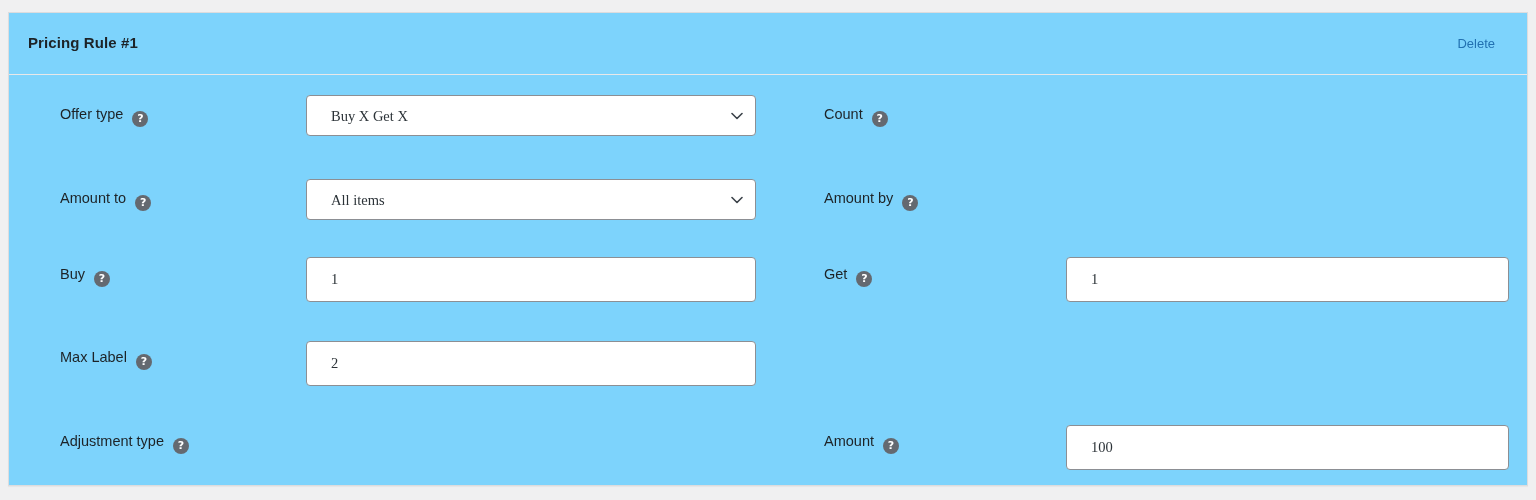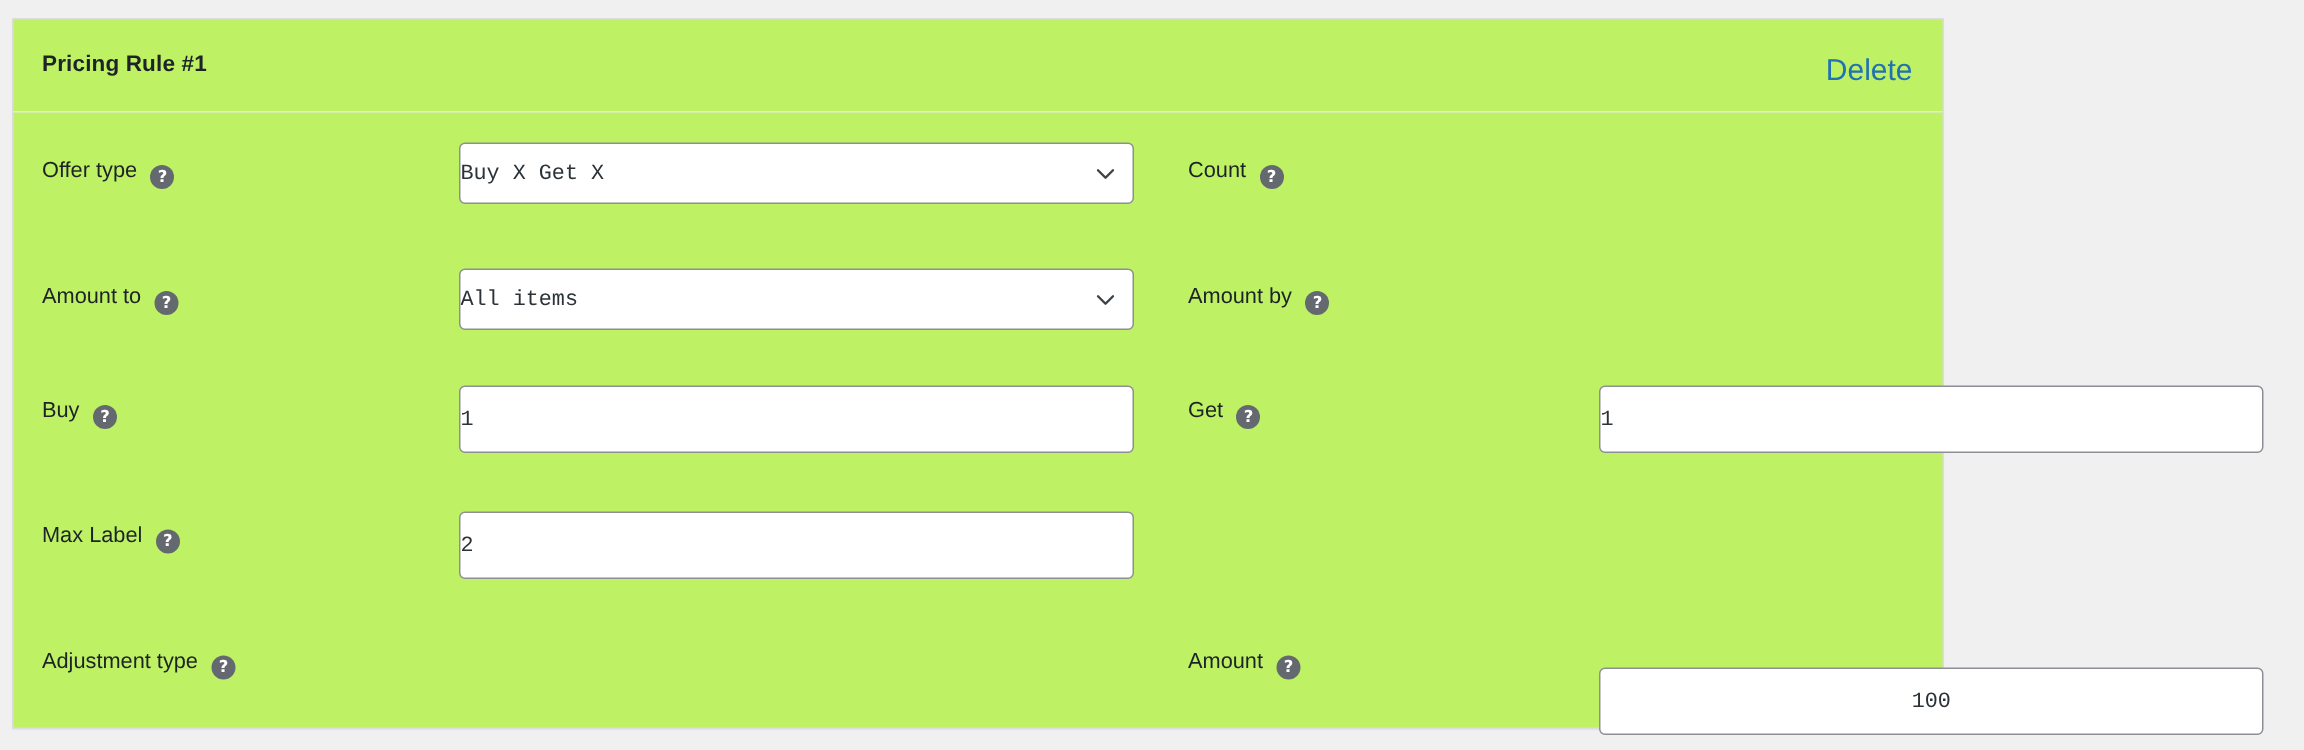--- a/index.html
+++ b/index.html
@@ -7,63 +7,64 @@
     margin: 0; padding: 0;
     width: 1536px; height: 500px;
     background: #f0f0f1;
     font-family: "Liberation Sans", sans-serif;
     -webkit-font-smoothing: antialiased;
   }
 
   .card {
     position: absolute;
     left: 8px; top: 12px;
-    width: 1288px; height: 474px;
-    background: #bef264;
+    width: 1520px; height: 474px;
+    background: #7dd3fc;
     border: 1px solid #dcdcde;
     box-shadow: 0 1px 1px rgba(0,0,0,.04);
   }
 
   .card-header {
     position: relative;
     height: 62px;
     border-bottom: 1px solid #e8e8e9;
   }
   .card-title {
     position: absolute;
     left: 19px; top: 21px;
     font-size: 15px;
     font-weight: bold;
     color: #1d2327;
     letter-spacing: .1px;
   }
   .delete-link {
     position: absolute;
-    right: 20px; top: 23px;
-    font-size: 20px;
+    right: 32px; top: 23px;
+    font-size: 13px;
     color: #2271b1;
     text-decoration: none;
     cursor: pointer;
   }
 
   .card-body {
     position: relative;
     height: 410px;
   }
 
   
   .field {
     position: absolute;
   }
   .lbl {
     position: absolute;
     font-size: 14.5px;
     color: #1d2327;
     white-space: nowrap;
     line-height: 1;
+    margin-left: 32px;
   }
   .help {
     display: inline-block;
     width: 16px; height: 16px;
     border-radius: 50%;
     background: #646970;
     color: #ffffff;
     font-size: 11px;
     font-weight: bold;
     line-height: 16px;
@@ -74,23 +75,23 @@
     font-family: "DejaVu Sans", sans-serif;
   }
 
   .ctrl {
     position: absolute;
     background: #ffffff;
     border: 1px solid #8c8f94;
     border-radius: 4px;
     font-size: 14.5px;
     color: #2c3338;
-    padding: 0 0;
+    padding: 0 24px;
     outline: none;
-    font-family: Liberation Mono, monospace;
+    font-family: Liberation Serif, serif;
   }
 
   .select-wrap { position: absolute; }
   .select-wrap .ctrl {
     position: relative;
     left: 0; top: 0;
     width: 100%; height: 100%;
     appearance: none;
     -webkit-appearance: none;
     padding-right: 34px;
@@ -189,16 +190,16 @@
       <span class="lbl">
         <span>Adjustment type</span><span class="help">?</span>
       </span>
     </div>
 
     <div class="field" style="left:783px; top:359px;">
       <span class="lbl">
         <span>Amount</span><span class="help">?</span>
       </span>
     </div>
-    <input class="ctrl" type="text" style="left: 1057px; top: 370px; width: 443px; height: 45px; text-align: center;" value="100">
+    <input class="ctrl" type="text" style="left: 1057px; top: 350px; width: 443px; height: 45px;" value="100">
 
   </div>
 </div>
 
 </body></html>

